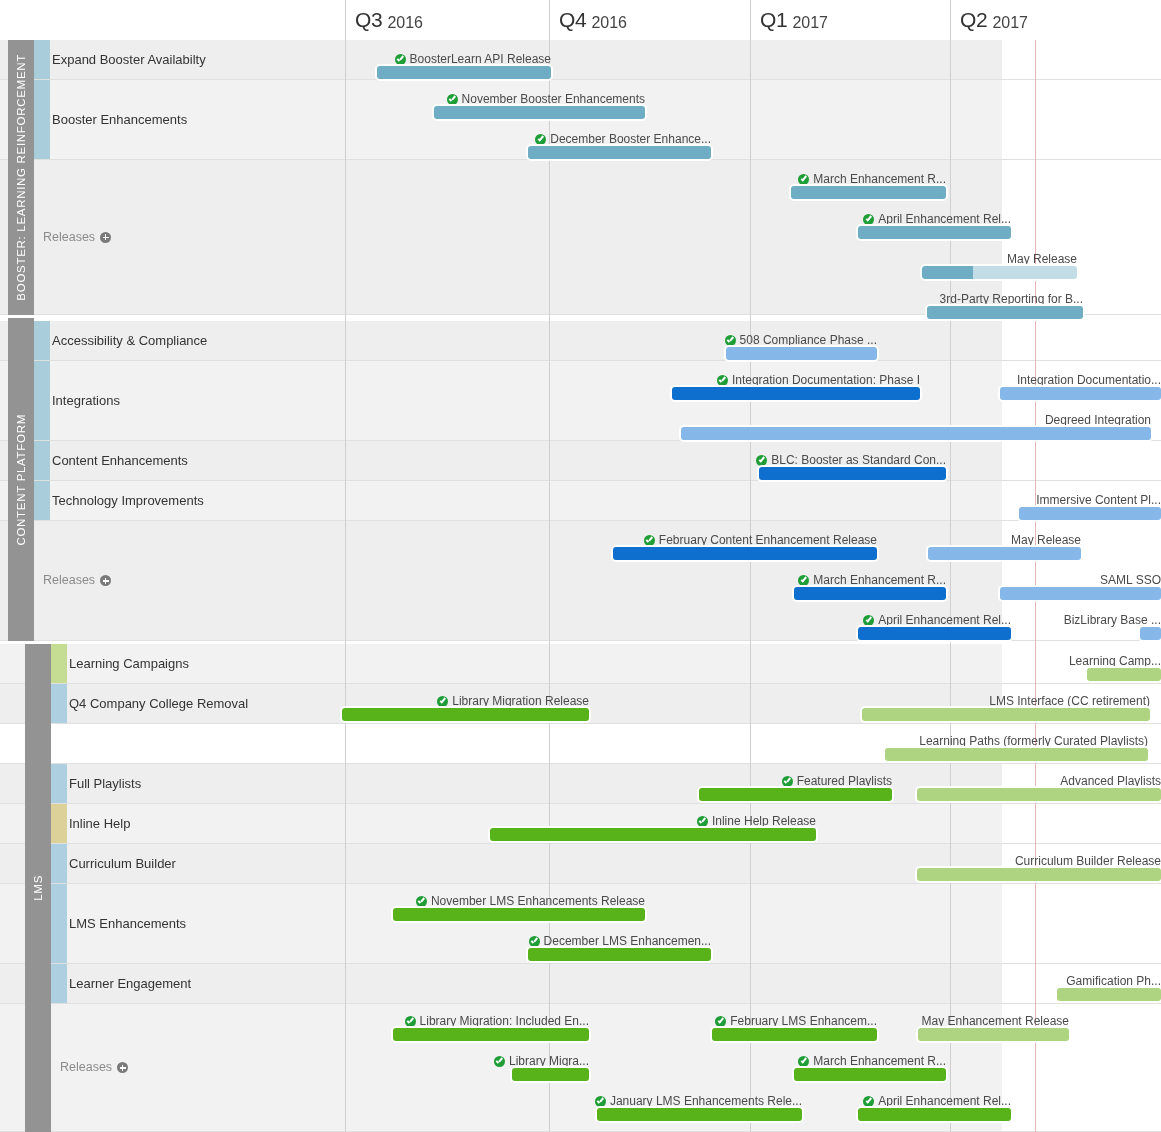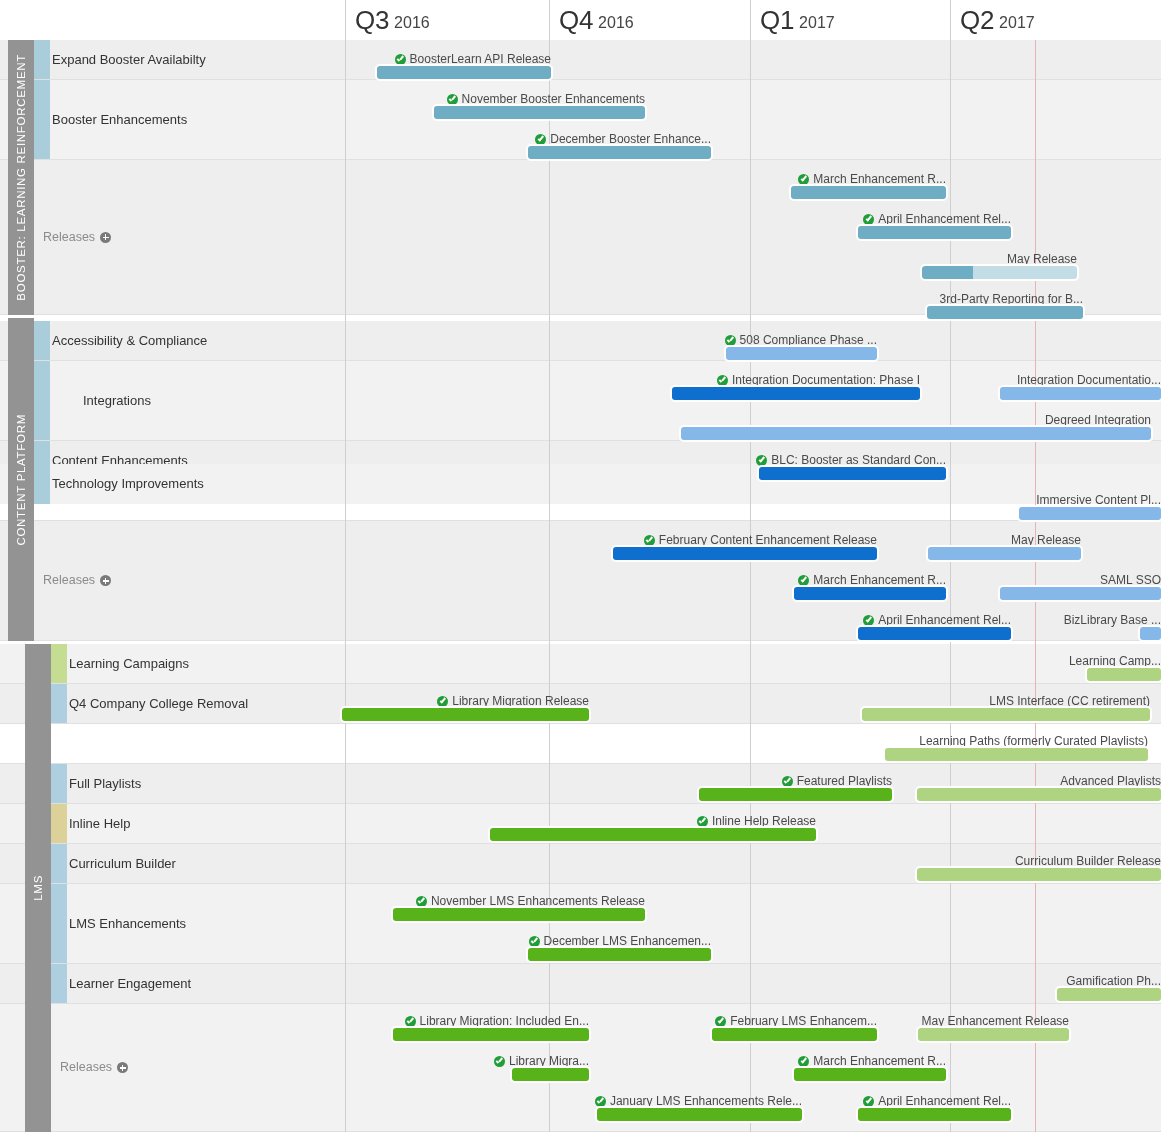--- a/index.html
+++ b/index.html
@@ -18,21 +18,21 @@
     background:#ffffff;
   }
   .qcell{
     position:absolute;top:0;height:40px;
     border-left:1px solid #cfcfcf;
     box-sizing:border-box;
     padding-left:9px;
     display:flex;align-items:center;
   }
   .qcell .q{
-    font-size:26px;color:#333;letter-spacing:-0.3px;
+    font-size:21px;color:#333;letter-spacing:-0.3px;
     font-family:"Liberation Sans", sans-serif;
   }
   .qcell .yr{
     font-size:16px;color:#444;margin-left:5px;position:relative;top:3px;
   }
 
   
   .grid-area{position:absolute;left:0;top:40px;width:1161px;height:1092px;}
   .vline{position:absolute;top:0;bottom:0;width:1px;background:#cfcfcf;}
   .todayline{position:absolute;top:0;bottom:0;width:1px;background:#e8b3b3;z-index:6;}
@@ -48,21 +48,21 @@
   .sect-gutter span{
     writing-mode:vertical-rl;
     transform:rotate(180deg);
     color:#ffffff;
     font-size:11.5px;
     letter-spacing:0.7px;
     white-space:nowrap;
   }
 
   
-  .row{position:absolute;left:0;width:1161px;box-sizing:border-box;}
+  .row{position:absolute;left:0;width:1002px;box-sizing:border-box;}
   .row.alt{background:#eeeeee;}
   .row.reg{background:#f2f2f2;}
   .row-sep{position:absolute;left:0;width:1161px;height:1px;background:#e0e0e0;}
 
   .row-color{position:absolute;top:0;bottom:0;width:16px;}
   .row-label{
     position:absolute;
     font-size:13px;color:#333;
     white-space:nowrap;
   }
@@ -152,30 +152,30 @@
       <div class="section" style="top: 278px; height: 323px;">
         <div class="row alt" style="top: 3px; height: 40px; padding-left: 9px;">
           <div class="label-col-bg" style="left: 34px; width: 311px; background: rgb(238, 238, 238);"></div>
           <div class="row-color" style="left: 34px; background: rgb(170, 205, 219);"></div>
           <div class="row-label" style="left: 52px; top: 12px;"><span>Accessibility &amp; Compliance</span></div>
         </div>
         <div class="row-sep" style="top: 42px;"></div>
         <div class="row reg" style="top: 43px; height: 80px;">
           <div class="label-col-bg" style="left: 34px; width: 311px; background: rgb(242, 242, 242);"></div>
           <div class="row-color" style="left: 34px; background: rgb(170, 205, 219);"></div>
-          <div class="row-label" style="left: 52px; top: 32px; margin-left: 31px;"><span>Integrations</span></div>
+          <div class="row-label" style="left: 52px; top: 32px;"><span>Integrations</span></div>
         </div>
         <div class="row-sep" style="top: 122px;"></div>
         <div class="row alt" style="top: 123px; height: 40px;">
           <div class="label-col-bg" style="left: 34px; width: 311px; background: rgb(238, 238, 238);"></div>
           <div class="row-color" style="left: 34px; background: rgb(170, 205, 219);"></div>
           <div class="row-label" style="left: 52px; top: 12px;"><span>Content Enhancements</span></div>
         </div>
         <div class="row-sep" style="top: 162px;"></div>
-        <div class="row reg" style="top: 146px; height: 40px;">
+        <div class="row reg" style="top: 163px; height: 40px;">
           <div class="label-col-bg" style="left: 34px; width: 311px; background: rgb(242, 242, 242);"></div>
           <div class="row-color" style="left: 34px; background: rgb(170, 205, 219);"></div>
           <div class="row-label" style="left: 52px; top: 12px;"><span>Technology Improvements</span></div>
         </div>
         <div class="row-sep" style="top: 202px;"></div>
         <div class="row alt" style="top: 203px; height: 120px;">
           <div class="label-col-bg" style="left: 34px; width: 311px; background: rgb(238, 238, 238);"></div>
           <div class="row-label releases" style="left: 43px; top: 52px;"><span>Releases</span><span class="plus-ico"></span></div>
         </div>
         <div class="row-sep" style="top: 322px;"></div>

